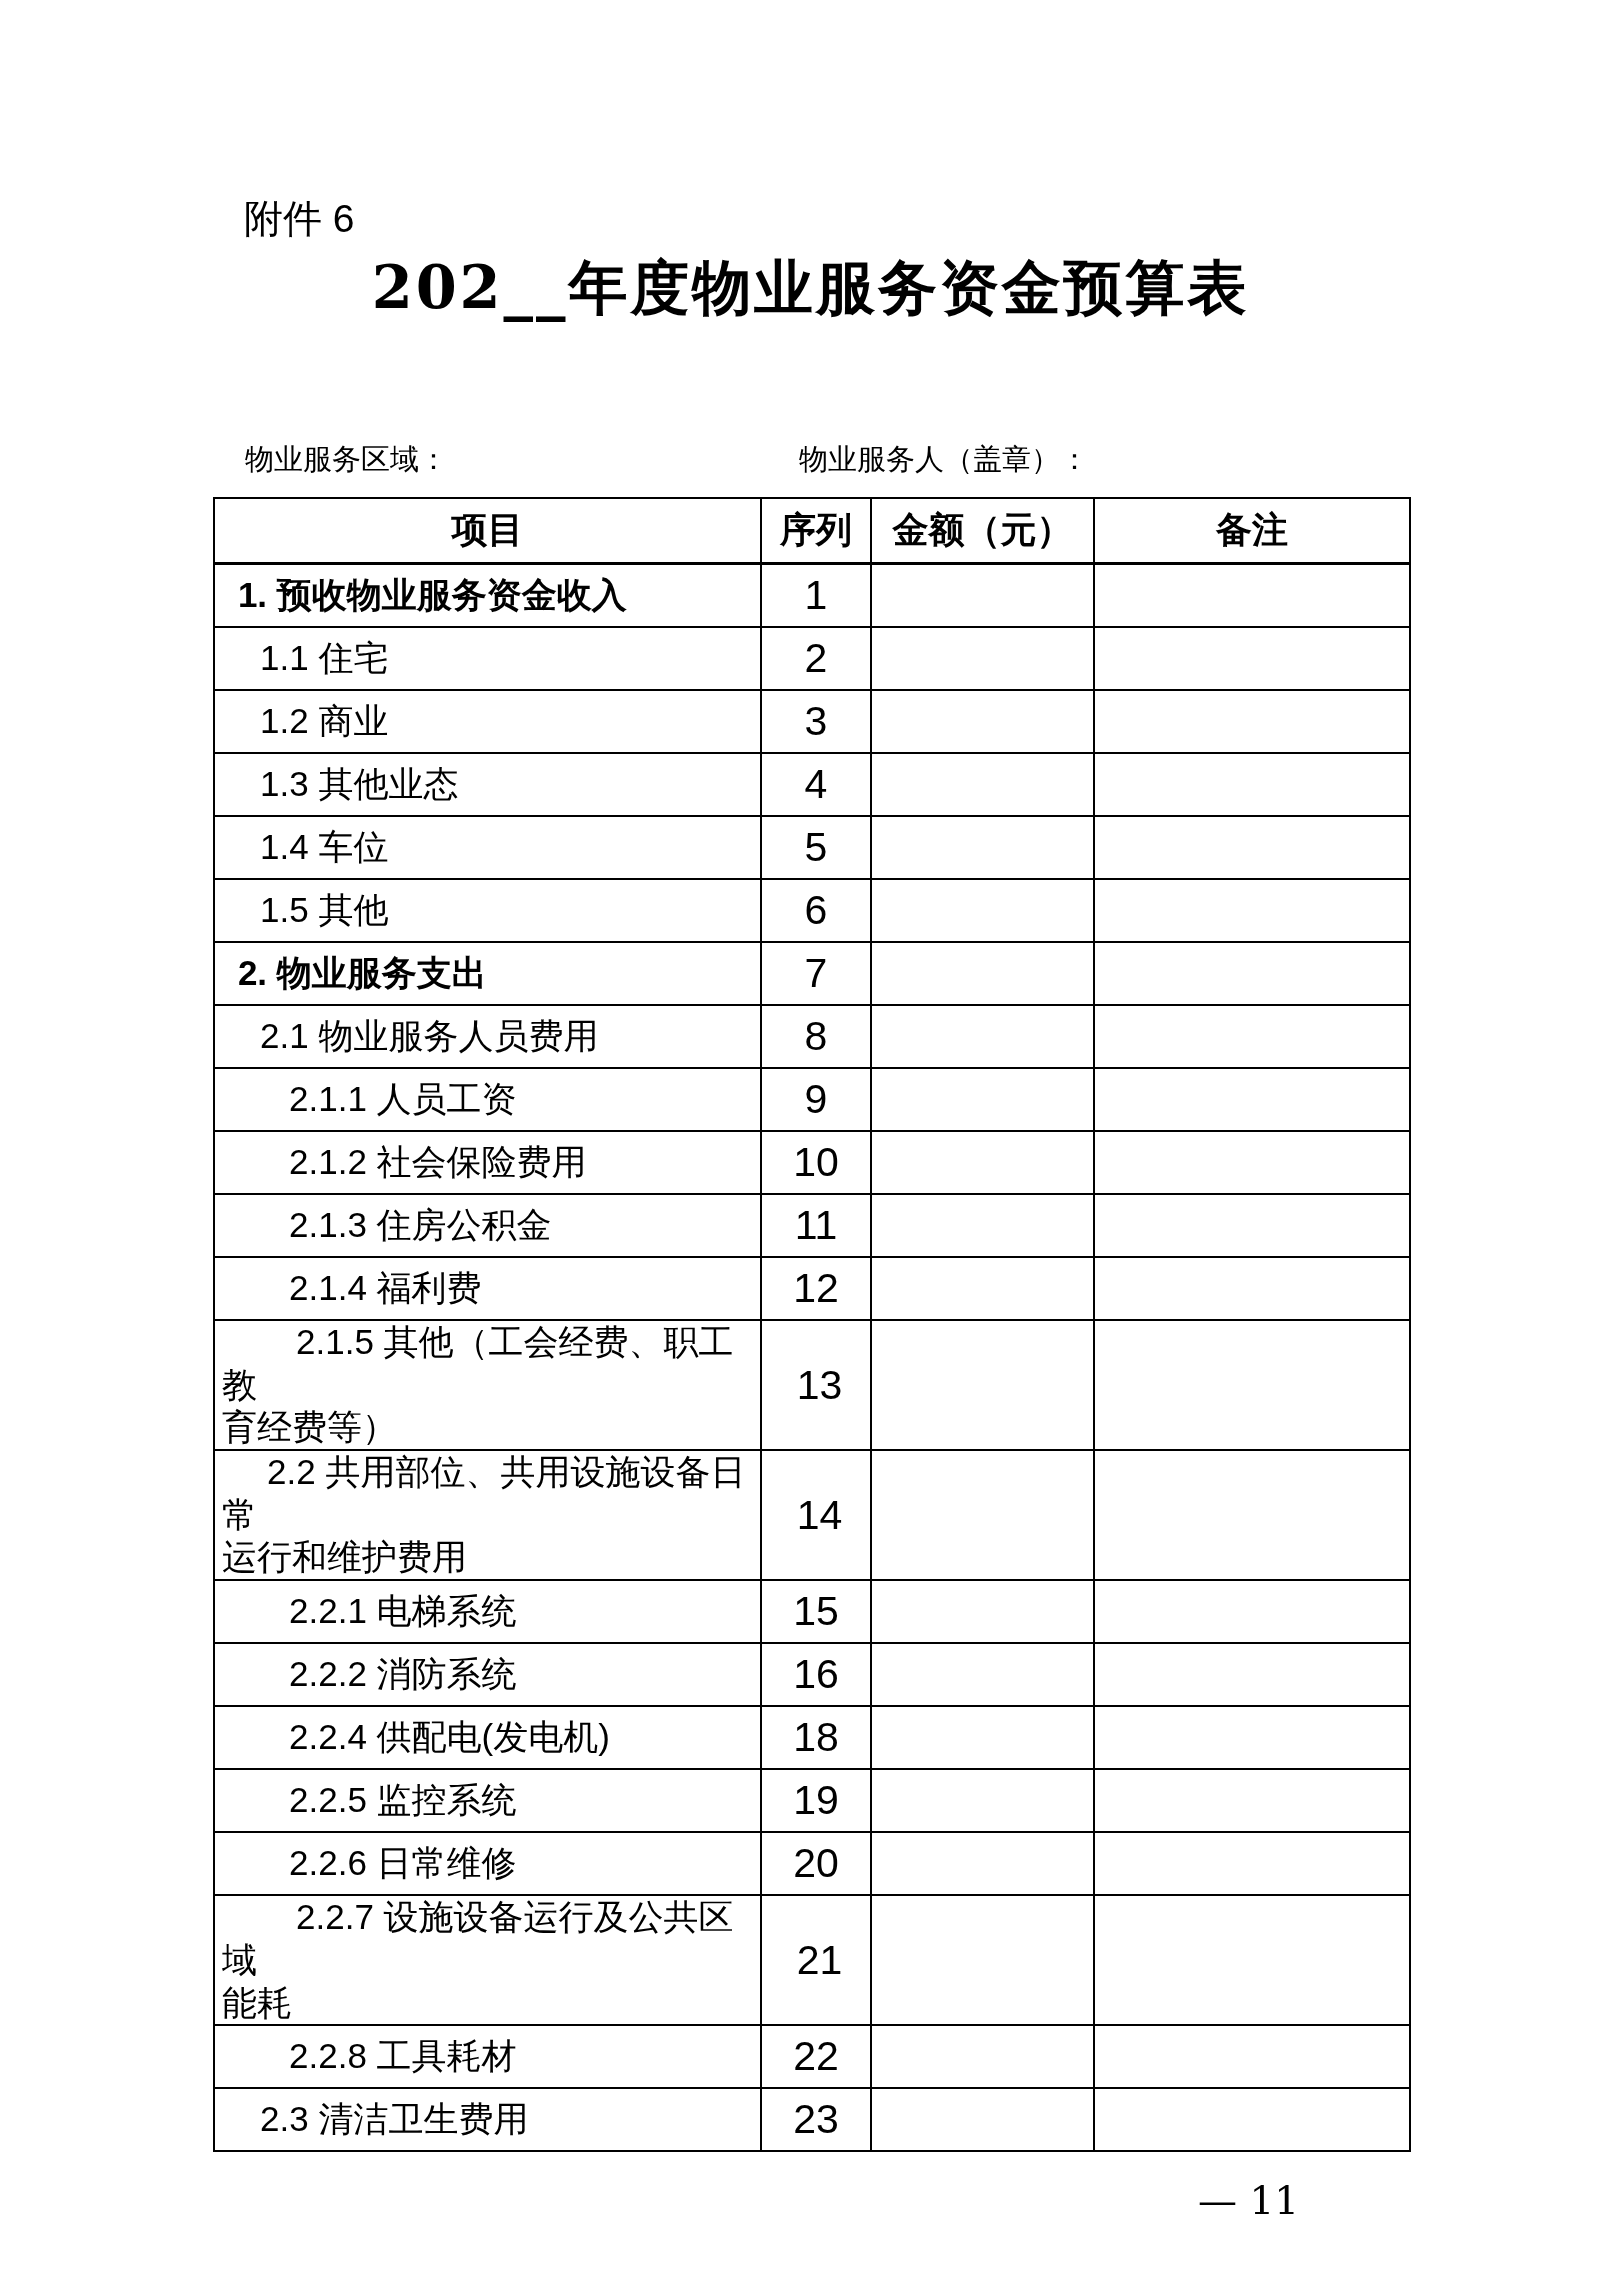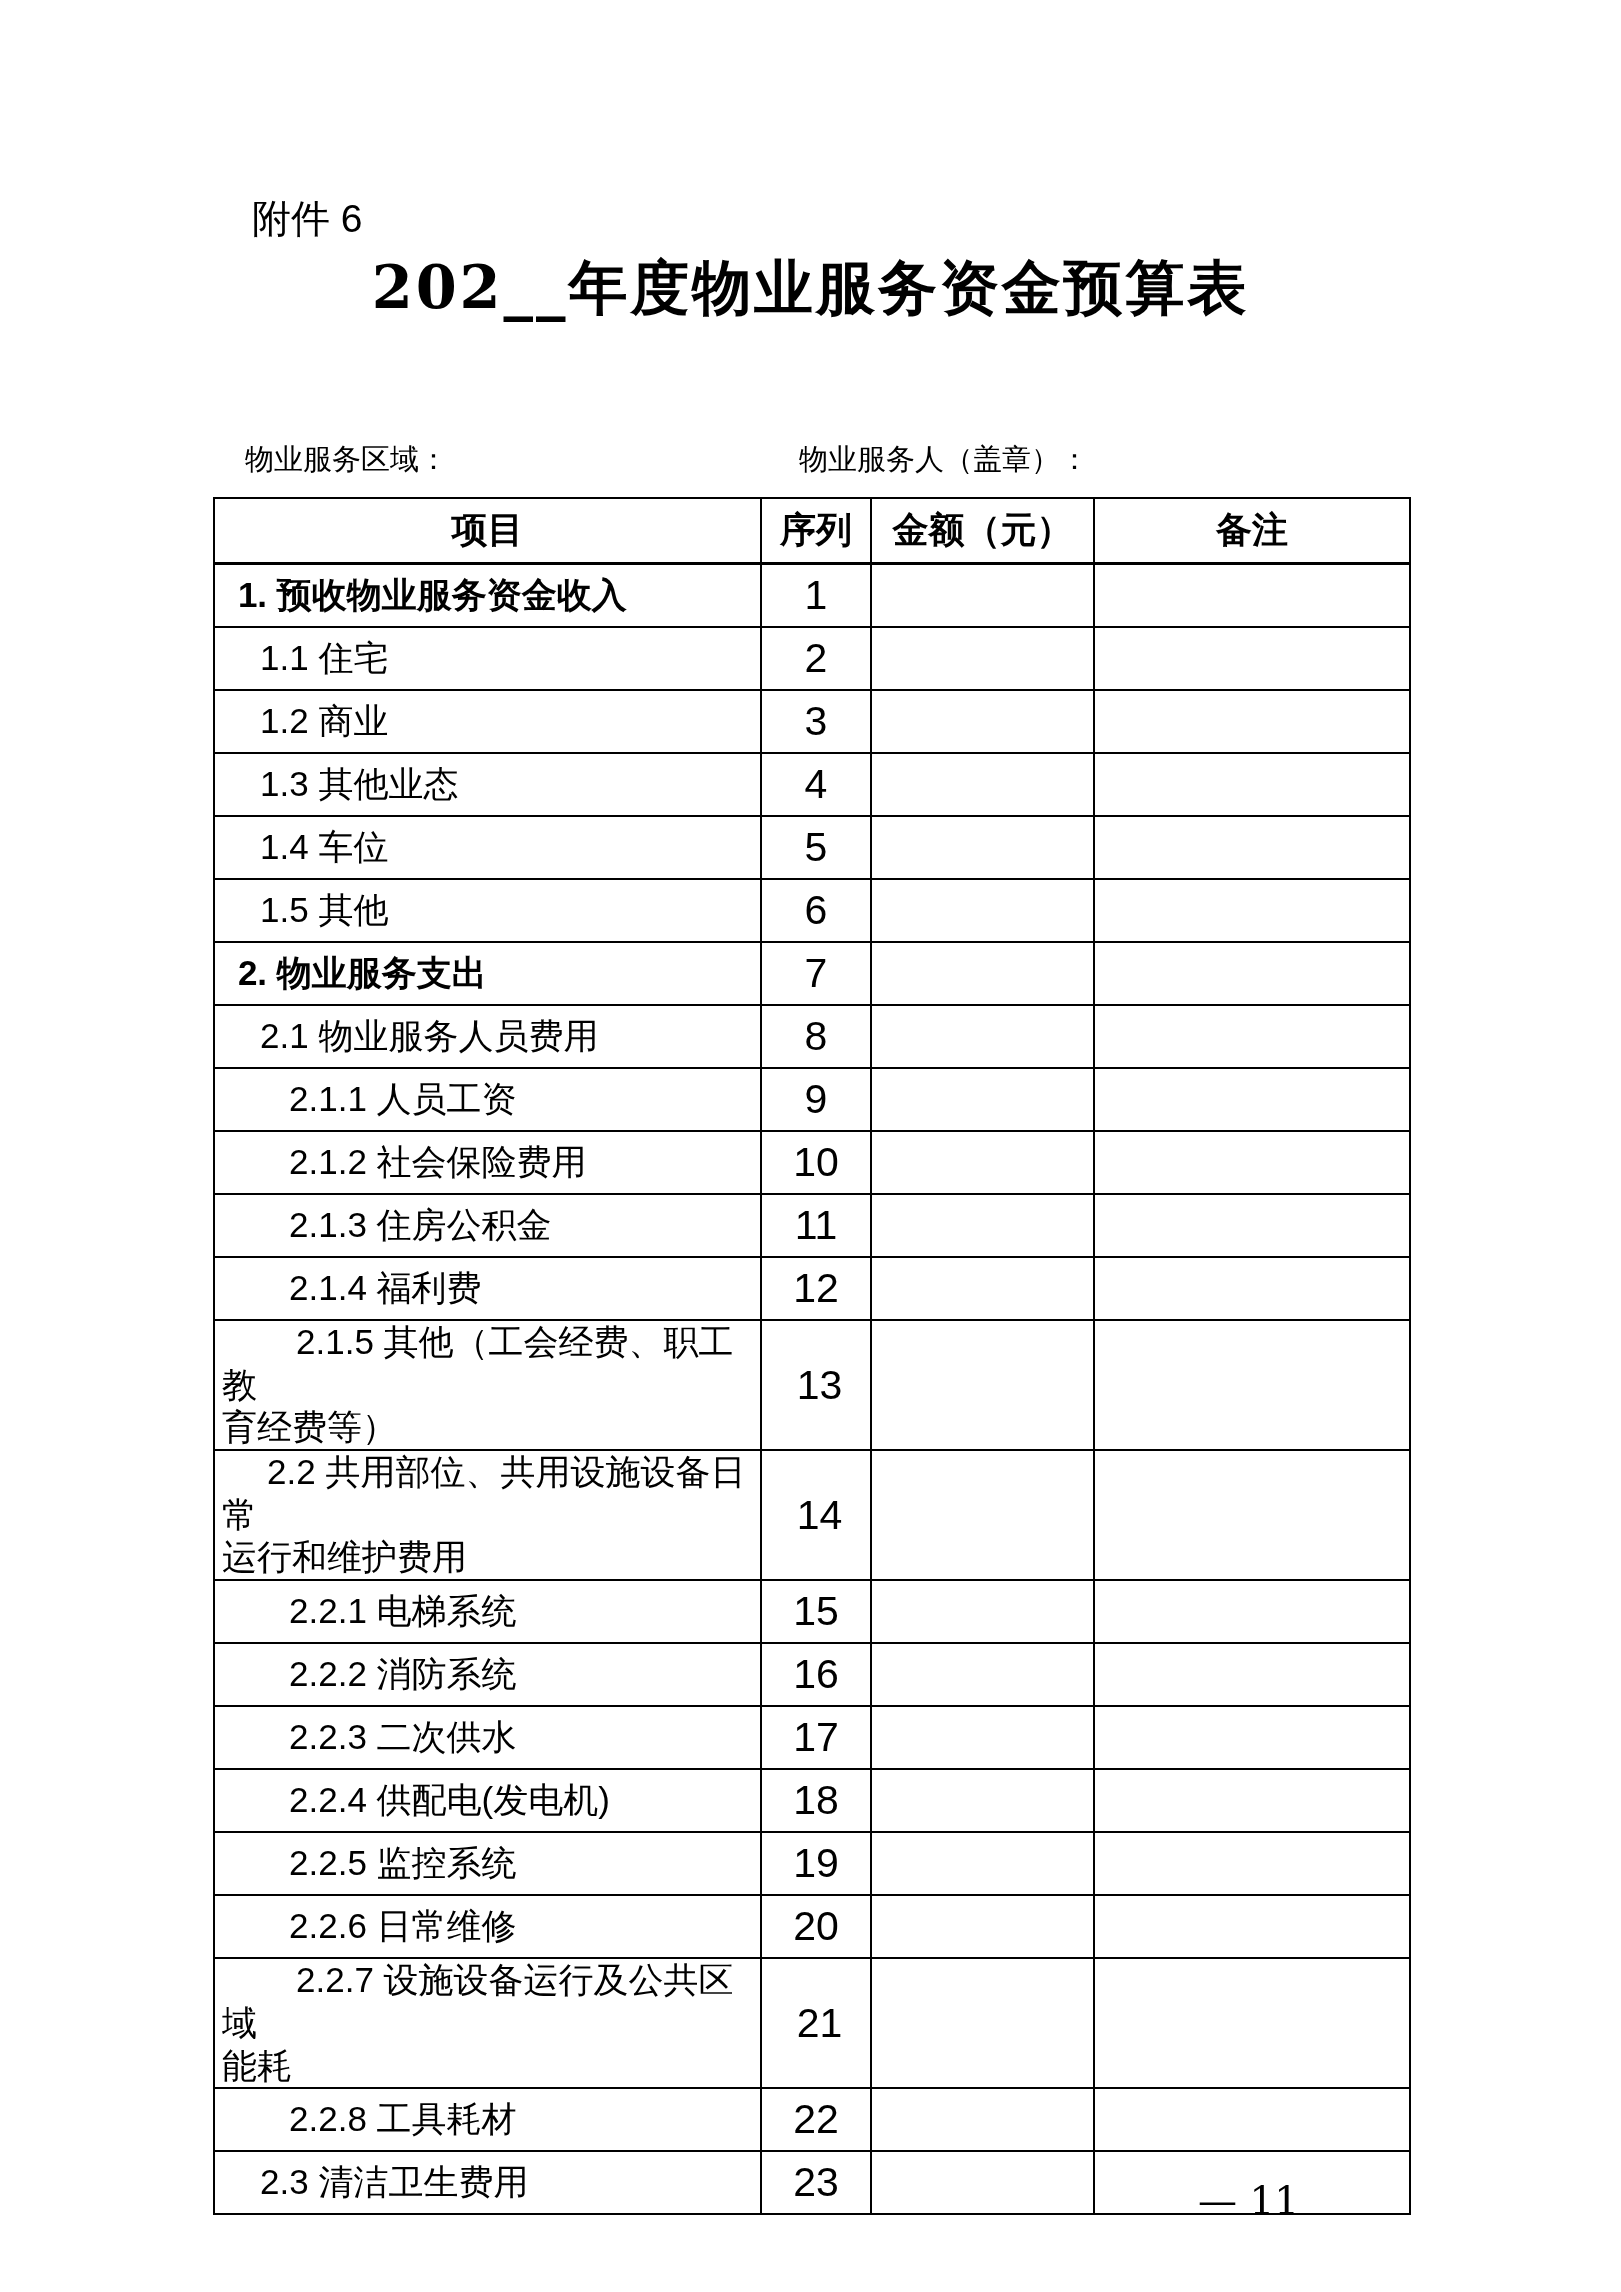--- a/index.html
+++ b/index.html
@@ -7,21 +7,21 @@
     position: relative;
     width: 1621px;
     height: 2293px;
     background: #ffffff;
     color: #000000;
     font-family: "Liberation Sans", sans-serif;
     overflow: hidden;
   }
   .attachment {
     position: absolute;
-    left: 252px;
+    left: 244px;
     top: 196px;
     font-size: 39px;
     line-height: 1.2;
     text-align: center;
   }
   .title {
     position: absolute;
     left: 0;
     top: 250px;
     width: 100%;
@@ -219,26 +219,20 @@
           <td class="amount"></td>
           <td class="note"></td>
         </tr>
         <tr>
           <td class="item lvl3">2.2.2 消防系统</td>
           <td class="seq">16</td>
           <td class="amount"></td>
           <td class="note"></td>
         </tr>
         <tr>
-          <td class="item lvl3">2.2.3 二次供水</td>
-          <td class="seq">17</td>
-          <td class="amount"></td>
-          <td class="note"></td>
-        </tr>
-        <tr>
           <td class="item lvl3">2.2.4 供配电(发电机)</td>
           <td class="seq">18</td>
           <td class="amount"></td>
           <td class="note"></td>
         </tr>
         <tr>
           <td class="item lvl3">2.2.5 监控系统</td>
           <td class="seq">19</td>
           <td class="amount"></td>
           <td class="note"></td>

